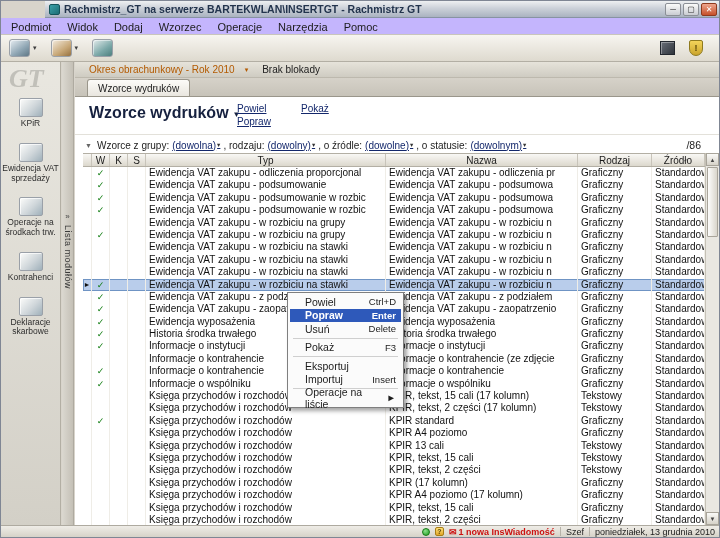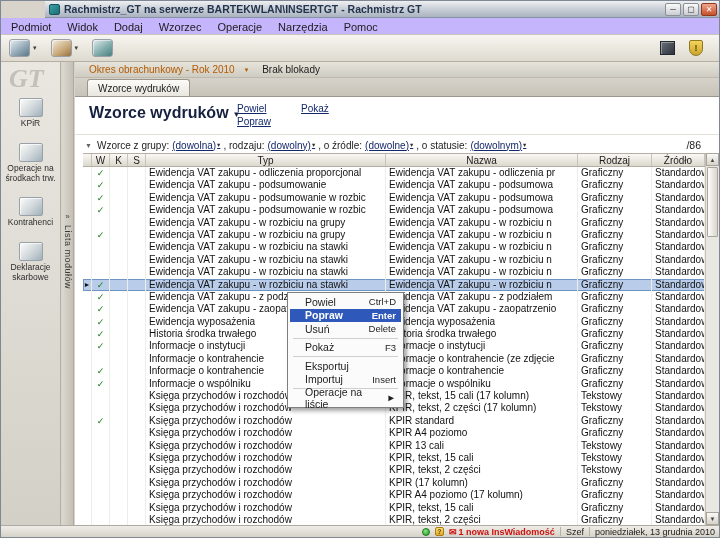--- a/index.html
+++ b/index.html
@@ -135,20 +135,24 @@
     <div class="cube"></div>
     <div class="shield">!</div>
   </div>
 </div>
 
 <div class="modulebar">
   <div class="gt-watermark">GT</div>
 <div class="module-item">
       <div class="module-icon"></div>
       <div class="module-label">KPiR</div>
+    </div>
+    <div class="module-item">
+      <div class="module-icon"></div>
+      <div class="module-label">Ewidencja VAT sprzedaży</div>
     </div>
     <div class="module-item">
       <div class="module-icon"></div>
       <div class="module-label">Operacje na środkach trw.</div>
     </div>
     <div class="module-item">
       <div class="module-icon"></div>
       <div class="module-label">Kontrahenci</div>
     </div>
     <div class="module-item">

